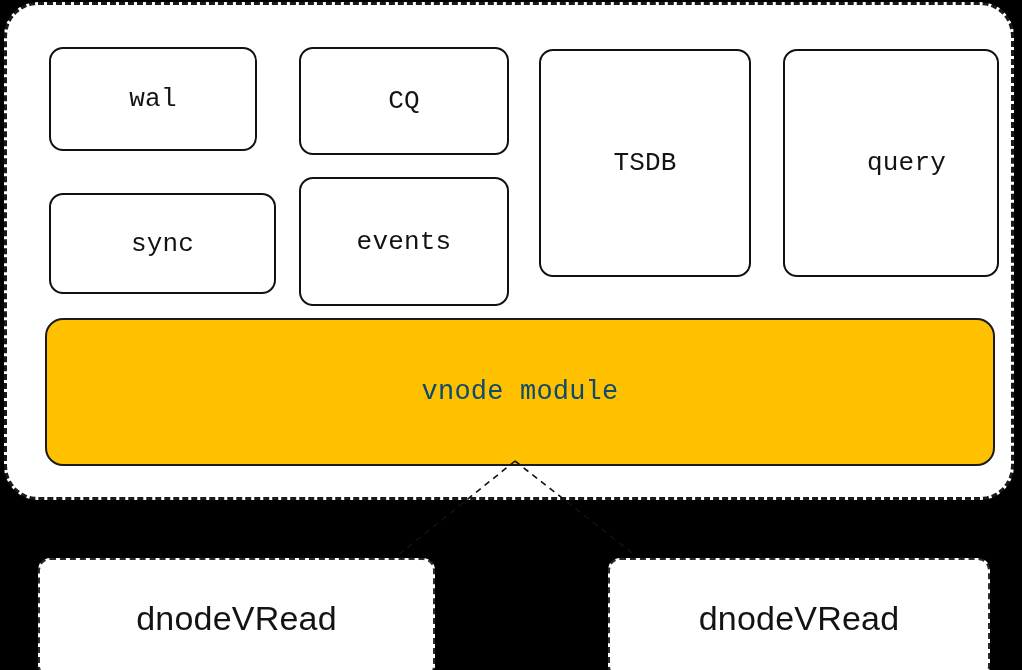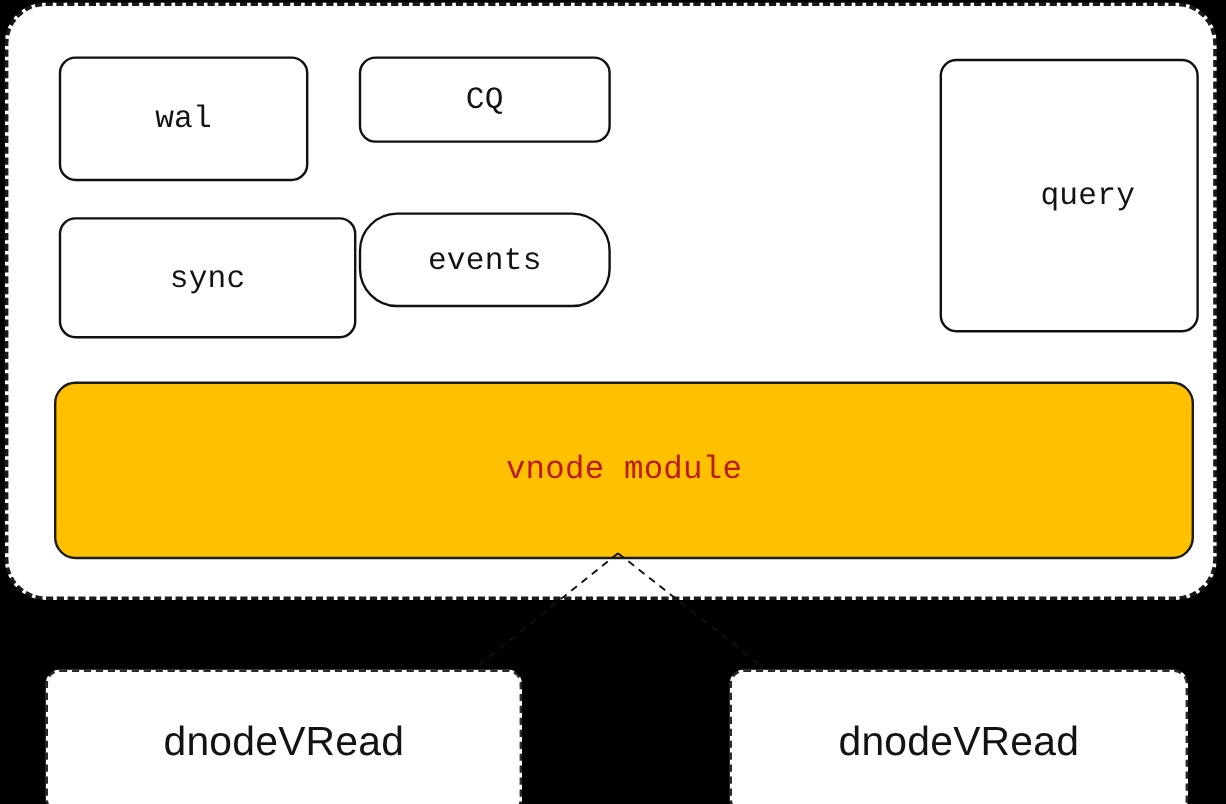--- a/index.html
+++ b/index.html
@@ -43,23 +43,23 @@
   }
   .module-label {
     font-size: 26px;
     color: #131313;
     letter-spacing: 0.2px;
     line-height: 1;
     white-space: nowrap;
   }
 
   .box-wal    { left: 42px;  top: 42px;  width: 208px; height: 104px; }
-  .box-cq     { left: 292px; top: 42px;  width: 210px; height: 72px; }
-  .box-sync   { left: 42px;  top: 176px; width: 248px; height: 101px; }
-  .box-events { left: 292px; top: 172px; width: 210px; height: 79px; border-radius: 32px; }
+  .box-cq     { left: 292px; top: 42px;  width: 210px; height: 108px; }
+  .box-sync   { left: 42px;  top: 188px; width: 227px; height: 101px; }
+  .box-events { left: 292px; top: 172px; width: 210px; height: 129px; }
 
   .box-tsdb   { left: 532px; top: 44px;  width: 212px; height: 228px; }
   .box-query  { left: 776px; top: 44px;  width: 216px; height: 228px; padding-left: 31px; }
 
   
   .vnode-module {
     position: absolute;
     left: 38px;
     top: 313px;
     width: 950px;
@@ -67,21 +67,21 @@
     background: #ffc000;
     border: 2px solid #1b1b1b;
     border-radius: 18px;
     box-sizing: border-box;
     display: flex;
     align-items: center;
     justify-content: center;
   }
   .vnode-module .module-label {
     font-size: 27px;
-    color: #b91c1c;
+    color: #0c4a6e;
   }
 
   
   .connectors {
     position: absolute;
     left: 0;
     top: 0;
     width: 1022px;
     height: 670px;
     pointer-events: none;
@@ -119,20 +119,23 @@
     </div>
 
     <div class="module-box box-sync">
       <span class="module-label">sync</span>
     </div>
 
     <div class="module-box box-events">
       <span class="module-label">events</span>
     </div>
 
+    <div class="module-box box-tsdb">
+      <span class="module-label">TSDB</span>
+    </div>
 
     <div class="module-box box-query">
       <span class="module-label">query</span>
     </div>
 
     <div class="vnode-module">
       <span class="module-label">vnode module</span>
     </div>
 
   </div>

